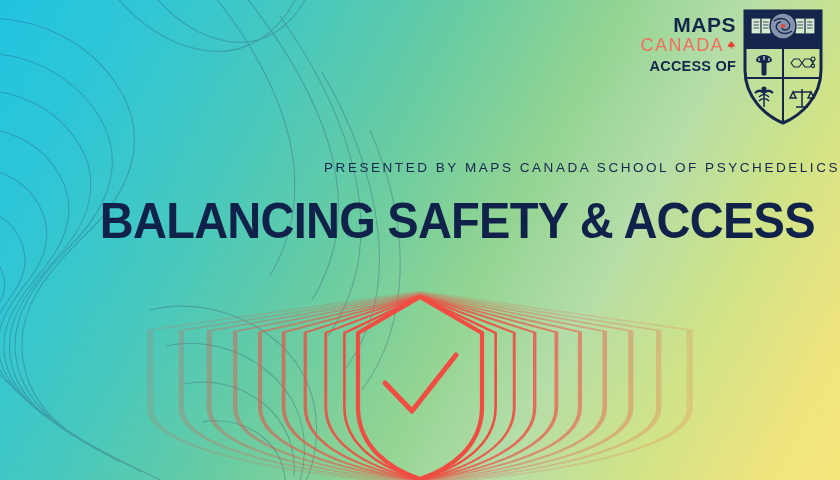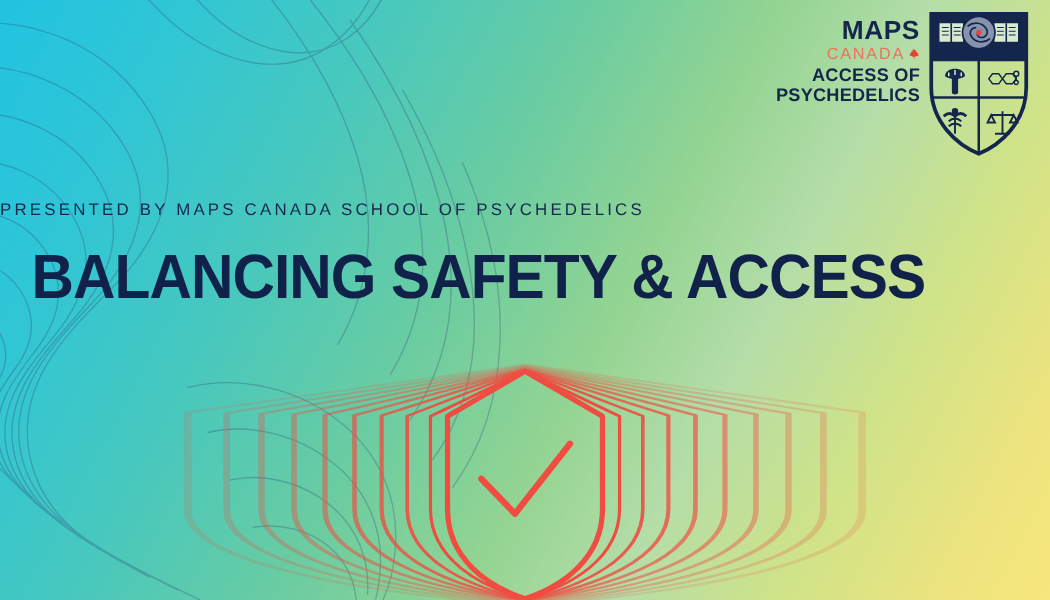--- a/index.html
+++ b/index.html
@@ -68,21 +68,21 @@
     display: block;
   }
   .logo-canada-row {
     display: flex;
     align-items: center;
     justify-content: flex-end;
     gap: 2px;
     margin-top: 1px;
   }
   .logo-canada {
-    font-size: 13px;
+    font-size: 18px;
     font-weight: 400;
     letter-spacing: 1.4px;
     color: #F0705E;
   }
   .maple { width: 10px; height: 10px; display: block; }
   .logo-school {
     font-size: 14.5px;
     font-weight: 700;
     letter-spacing: 0.2px;
     color: #14264B;
@@ -98,21 +98,21 @@
     margin-top: 1px;
   }
   .crest { width: 82px; height: 118px; display: block; }
 
   
   .headline-wrap {
     position: absolute;
     left: 0;
     right: 0;
     top: 160px;
-    text-align: left;
+    text-align: right;
   }
   .kicker {
     font-size: 13.5px;
     font-weight: 500;
     letter-spacing: 2.55px;
     color: #17274E;
     white-space: nowrap;
   }
   .headline {
     margin-top: 17px;
@@ -175,21 +175,20 @@
       <span class="logo-maps">MAPS</span>
       <span class="logo-canada-row">
         <span class="logo-canada">CANADA</span>
         <span>
           <svg class="maple" viewBox="0 0 24 24" xmlns="http://www.w3.org/2000/svg">
             <path fill="#E8412E" d="M12 1.6l1.9 3.7 2.3-.8-.7 3.6 3.4-.5-1.1 2.3 3.6 2.2-1 1.3.9 3-3.9-.8-.6 2-3.6-.4.4 4.6h-1.8l.4-4.6-3.6.4-.6-2-3.9.8.9-3-1-1.3 3.6-2.2L6.4 7.6l3.4.5-.7-3.6 2.3.8z"></path>
           </svg>
         </span>
       </span>
       <span class="logo-school">ACCESS OF</span>
-      <span class="logo-psy">PSYCHEDELICS</span>
     </div>
 
     <div>
       <svg class="crest" viewBox="0 0 82 118" xmlns="http://www.w3.org/2000/svg">
         <defs>
           <clipPath id="crestClip">
             <path d="M3 3 H79 V62 C79 90, 58 108, 41 115 C24 108, 3 90, 3 62 Z"></path>
           </clipPath>
         </defs>
 

